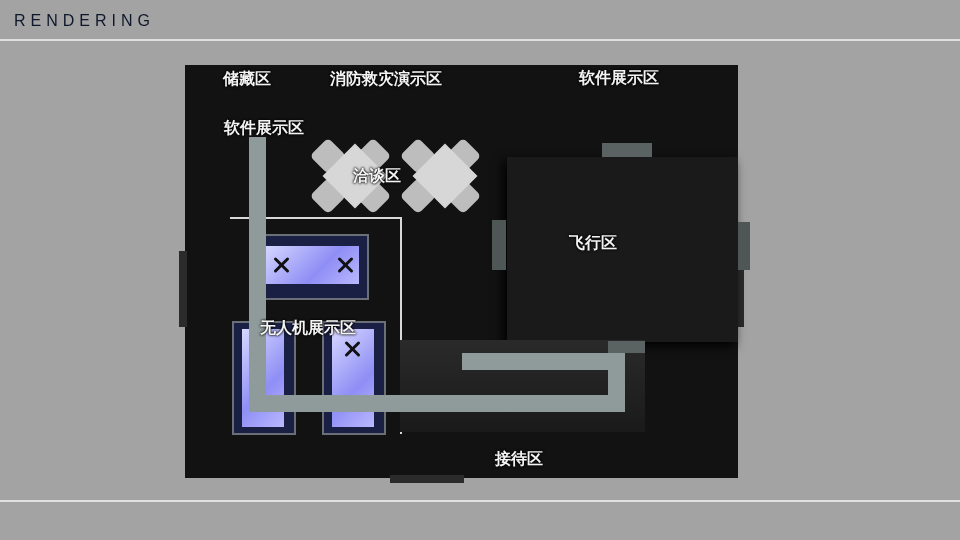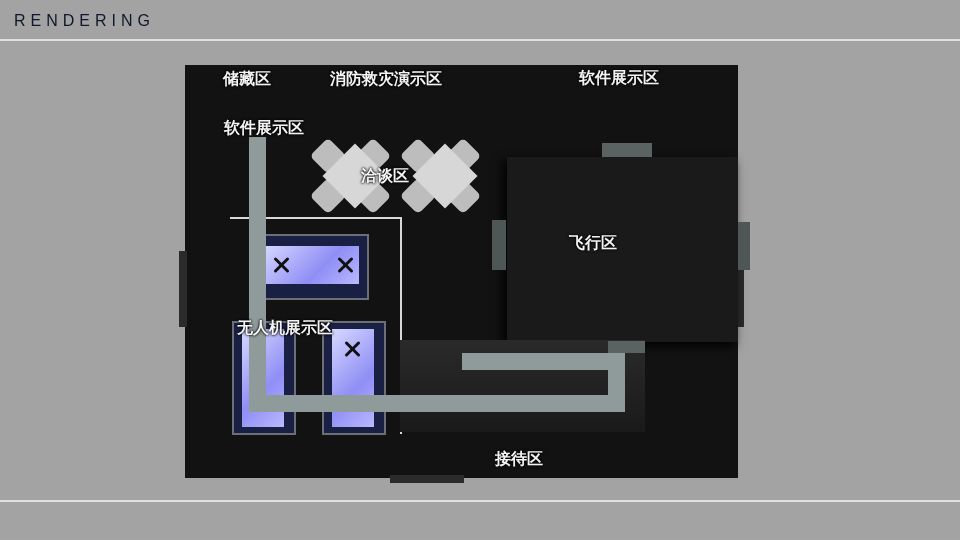--- a/index.html
+++ b/index.html
@@ -73,17 +73,17 @@
       <div class="chair" style="left:50px;top:8px"></div>
     <div class="chair" style="left:5px;top:48px"></div>
       <div class="chair" style="left:50px;top:48px"></div>
     <div class="tabletop" style="left:22px;top:18px"></div>
   </div>
 
   <div class="lbl" style="left:38px;top:4px">储藏区</div>
   <div class="lbl" style="left:145px;top:4px">消防救灾演示区</div>
   <div class="lbl" style="left:394px;top:3px">软件展示区</div>
   <div class="lbl" style="left:39px;top:53px">软件展示区</div>
-  <div class="lbl" style="left:176px;top:101px">洽谈区</div>
+  <div class="lbl" style="left:168px;top:101px">洽谈区</div>
   <div class="lbl" style="left:384px;top:168px">飞行区</div>
-  <div class="lbl" style="left:52px;top:253px">无人机展示区</div>
+  <div class="lbl" style="left:75px;top:253px">无人机展示区</div>
   <div class="lbl" style="left:310px;top:384px">接待区</div>
 </div>
 
 </body></html>

